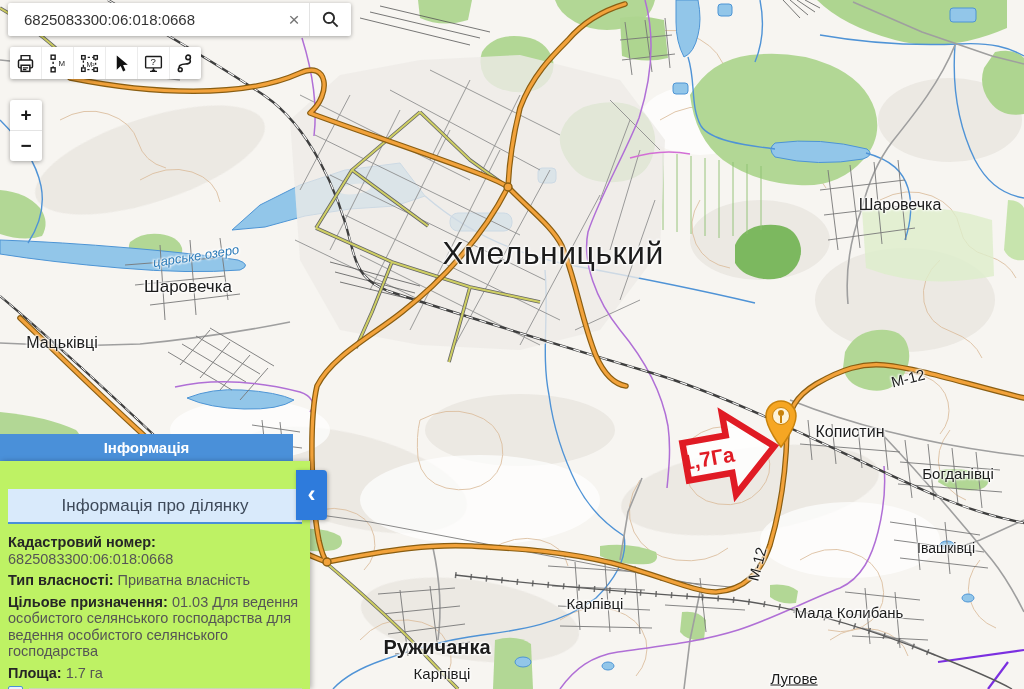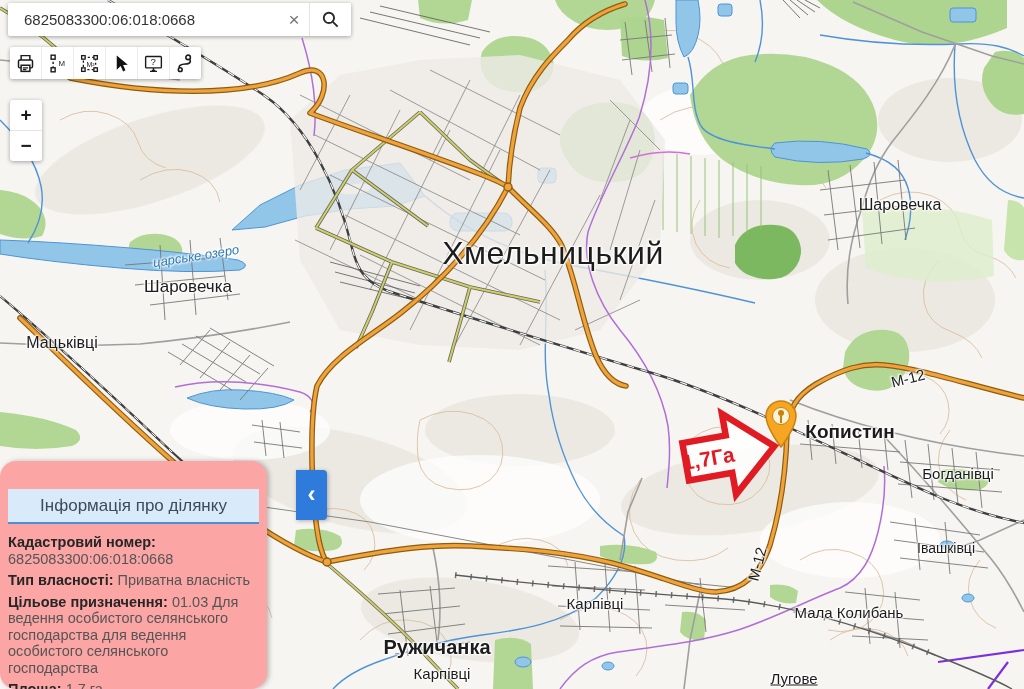--- a/index.html
+++ b/index.html
@@ -24,22 +24,22 @@
   .tool-btn{width:31px;height:32px;display:flex;align-items:center;justify-content:center;cursor:pointer;}
   .tool-sep{width:1px;height:32px;background:#ececec;}
   
   #zoomctl{position:absolute;left:10px;top:100px;width:32px;height:61px;background:#fff;border-radius:3px;
      box-shadow:0 1px 4px rgba(0,0,0,.35);z-index:10;display:flex;flex-direction:column;}
   .zoom-btn{flex:1;display:flex;align-items:center;justify-content:center;font-size:19px;font-weight:bold;color:#1b1b1b;cursor:pointer;}
   #zoomctl .zsep{height:1px;background:#e4e4e4;}
   
   #info-header{position:absolute;left:0;top:434px;width:293px;height:27px;background:#4a90d9;color:#fff;
      display:flex;align-items:center;justify-content:center;font-size:15px;font-weight:bold;z-index:11;}
-  #info-body{position:absolute;left:0;top:461px;width:267px;height:228px;background:#fca5a5;z-index:11;
-     box-shadow:2px 0 5px rgba(0,0,0,.25);overflow:hidden;border-radius:16px;}
+  #info-body{position:absolute;left:0;top:461px;width:310px;height:228px;background:#bef264;z-index:11;
+     box-shadow:2px 0 5px rgba(0,0,0,.25);overflow:hidden;}
   #info-tab{margin:28px 8px 0 8px;height:33px;background:#d9eafb;border-bottom:2px solid #4a90d9;
      display:flex;align-items:center;justify-content:center;font-size:17px;color:#3e4a5a;cursor:pointer;}
   #fields{margin:10px 8px 0 8px;font-size:14.5px;line-height:16.5px;color:#555;}
   #fields .frow{margin-bottom:5px;}
   #fields b{color:#262626;}
   .partial-row{display:flex;align-items:flex-start;margin-top:3px;}
   .partial-ico{width:13px;height:12px;border:1px solid #4a90d9;border-radius:2px;background:#eaf2fc;margin-right:6px;}
   .partial-txt{flex:1;height:6px;background:linear-gradient(#c9ccd4,#f2f3f5);opacity:.7;margin-top:2px;}
   #collapse-btn{position:absolute;left:296px;top:470px;width:31px;height:50px;background:#2e7bdc;border-radius:0 4px 4px 0;
      box-shadow:1px 1px 4px rgba(0,0,0,.3);display:flex;align-items:center;justify-content:center;cursor:pointer;z-index:11;}
@@ -252,21 +252,21 @@
       <circle cx="327" cy="562" r="4" fill="#f2a23b" stroke="#8a5e12" stroke-width="1.4"></circle>
     </g>
   </svg>
 
   <div>
     <span class="mlbl" style="left:553px;top:253px;font-size:32px;letter-spacing:0.5px;">Хмельницький</span>
     <span class="mlbl" style="left:188px;top:287px;font-size:17px;">Шаровечка</span>
     <span class="mlbl" style="left:62px;top:343px;font-size:16px;">Мацьківці</span>
     <span class="mlbl" style="left:900px;top:205px;font-size:16px;">Шаровечка</span>
     <span class="mlbl water" style="left:196px;top:256px;font-size:13px;transform:translate(-50%,-50%) rotate(-9deg);">царське озеро</span>
-    <span class="mlbl" style="left:850px;top:432px;font-size:19px;font-weight:bold;">Копистин</span>
+    <span class="mlbl" style="left:850px;top:432px;font-size:16px;">Копистин</span>
     <span class="mlbl" style="left:958px;top:473px;font-size:15px;">Богданівці</span>
     <span class="mlbl" style="left:946px;top:548px;font-size:14px;">Івашківці</span>
     <span class="mlbl" style="left:595px;top:603px;font-size:15px;">Карпівці</span>
     <span class="mlbl" style="left:812px;top:612px;font-size:15px;margin-left:37px;">Мала Колибань</span>
     <span class="mlbl" style="left:437px;top:647px;font-size:20px;font-weight:bold;">Ружичанка</span>
     <span class="mlbl" style="left:442px;top:673px;font-size:15px;">Карпівці</span>
     <span class="mlbl" style="left:794px;top:678px;font-size:15px;text-decoration:underline;">Лугове</span>
     <span class="mlbl" style="left:908px;top:378px;font-size:15px;transform:translate(-50%,-50%) rotate(-14deg);">М-12</span>
     <span class="mlbl" style="left:757px;top:564px;font-size:15px;transform:translate(-50%,-50%) rotate(-75deg);">М-12</span>
   </div>
@@ -347,20 +347,21 @@
       </svg>
     </div>
   </div>
 
   <div id="zoomctl">
     <div class="zoom-btn">+</div>
     <div class="zsep"></div>
     <div class="zoom-btn">−</div>
   </div>
 
+  <div id="info-header">Інформація</div>
   <div id="info-body">
     <div id="info-tab">Інформація про ділянку</div>
     <div id="fields">
       <div class="frow">
         <b>Кадастровий номер:</b><br>
         <span>6825083300:06:018:0668</span>
       </div>
       <div class="frow">
         <b>Тип власності:</b>
         <span>Приватна власність</span>

